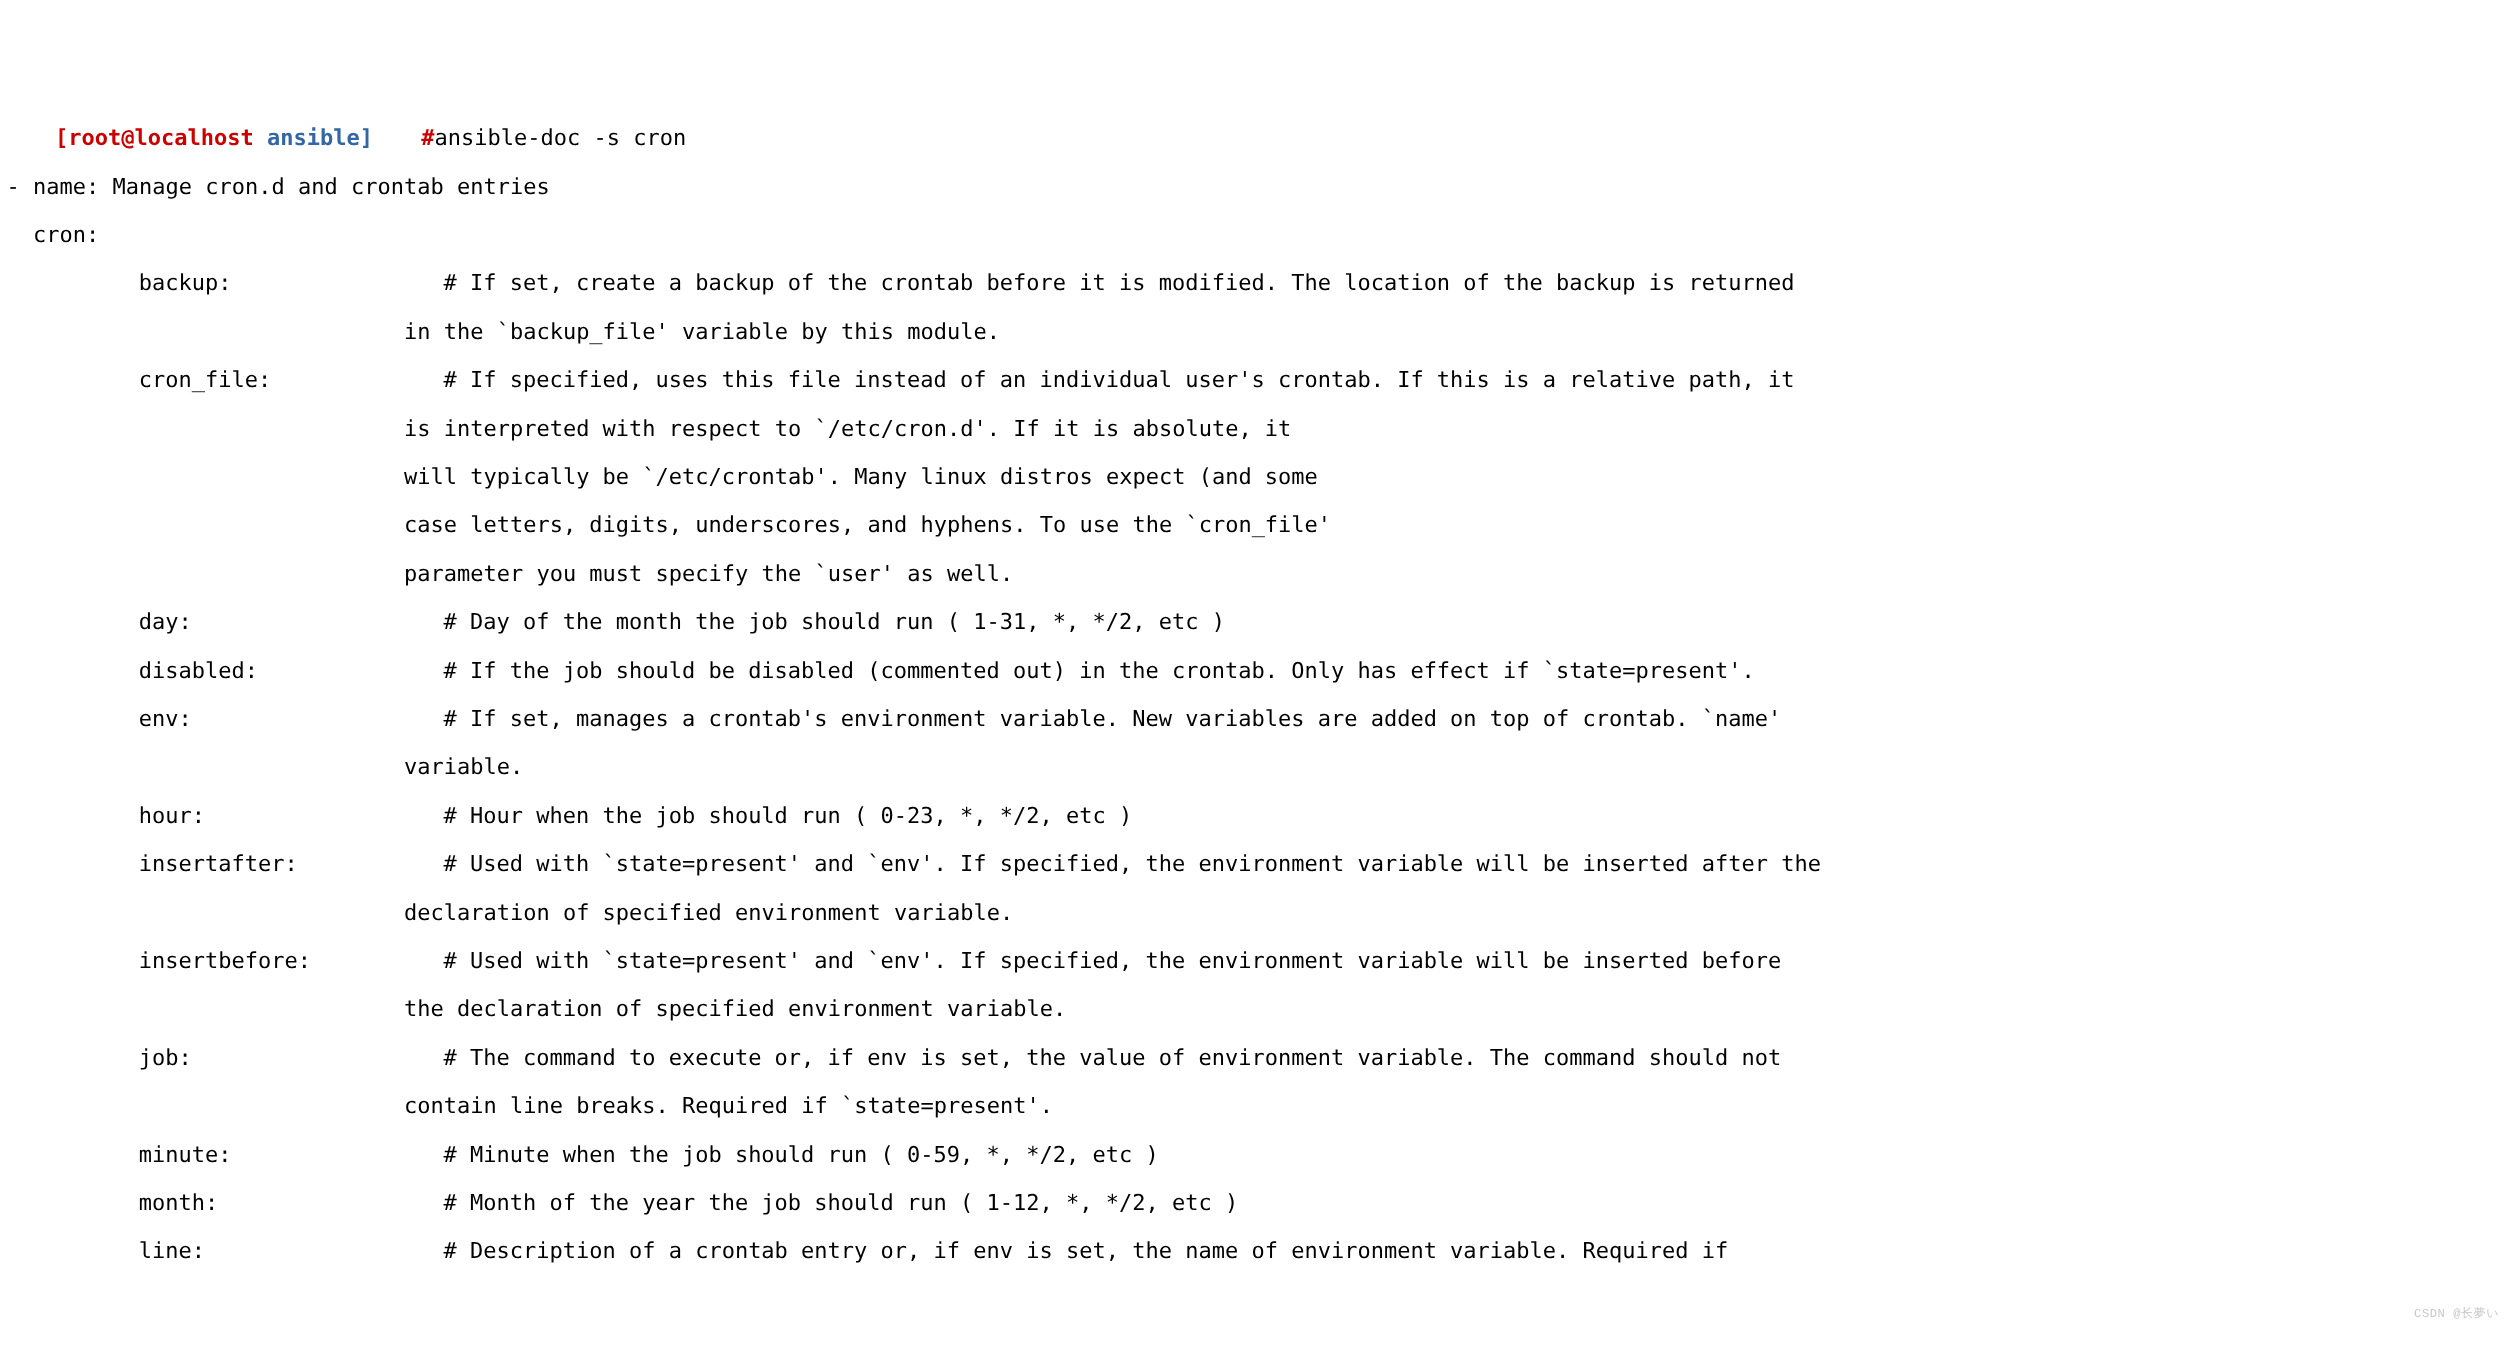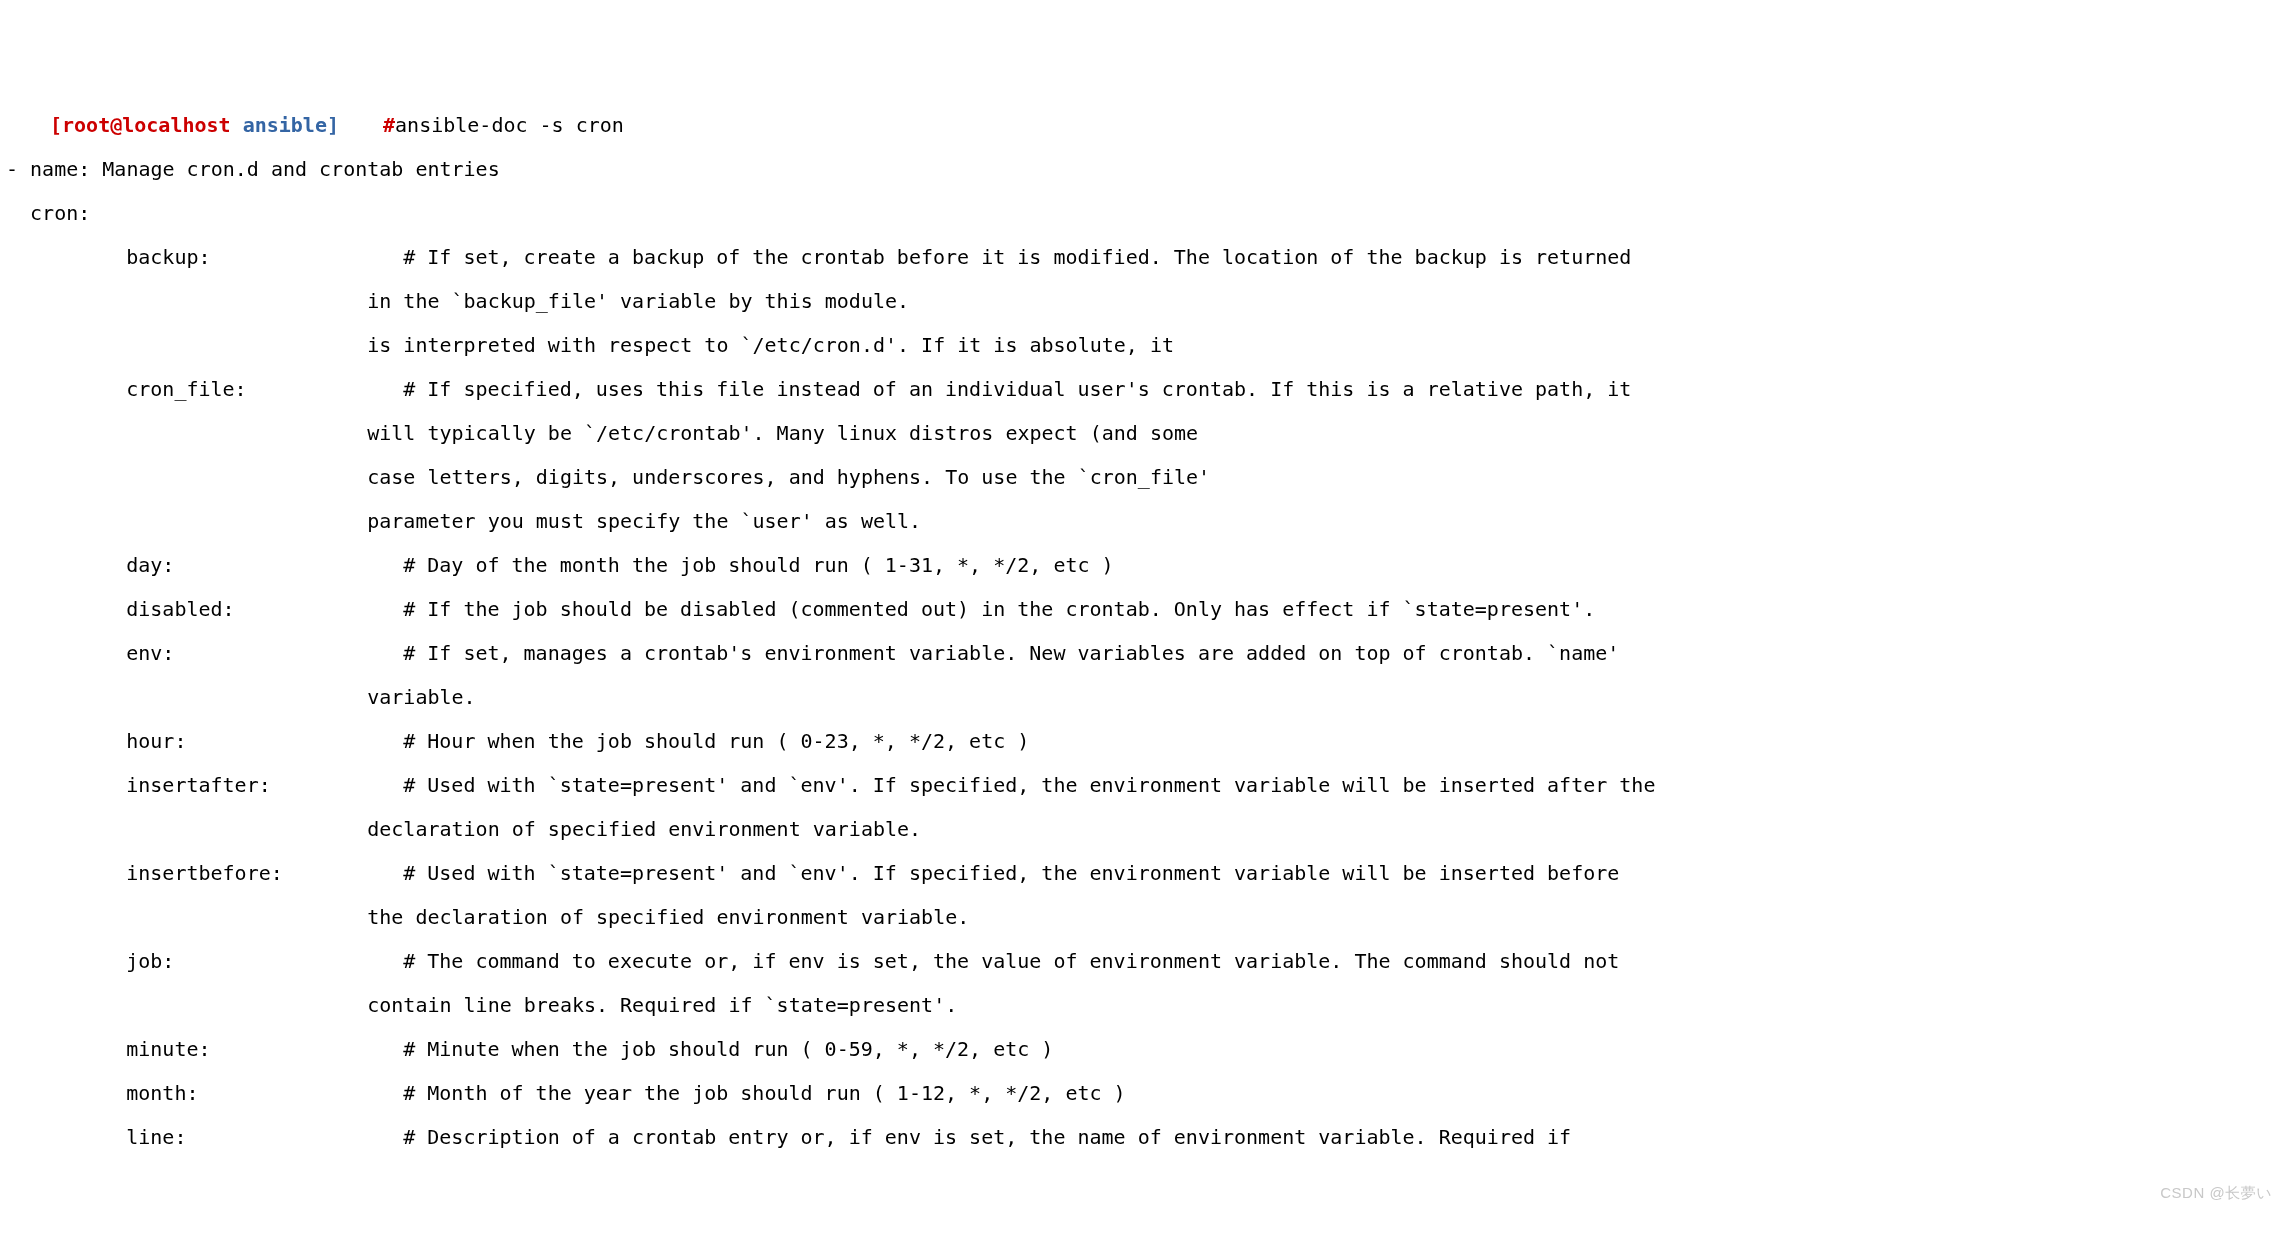--- a/index.html
+++ b/index.html
@@ -16,40 +16,40 @@
   .prompt-path { color: #3465a4; font-weight: bold; }
   .cmd { color: #000000; margin-top: 24px; }
   .line { display: block; }
   .param { display: inline-block; width: 23ch; vertical-align: top; margin-left: 48px; }
   .indent1 { padding-left: 6ch; }
   .indent2 { padding-left: 30ch; }
   .watermark {
     position: fixed;
     right: 14px;
     bottom: 38px;
-    font-size: 15px;
+    font-size: 11px;
     color: #c8c8c8;
-    font-family: Liberation Sans, sans-serif;
+    font-family: Liberation Mono, monospace;
     letter-spacing: 0.5px;
     margin-left: 14px;
   }
 </style>
 </head>
 <body>
 
 
 
 <div>
 <span class="line"><span class="prompt-user">[root@localhost</span><span class="prompt-path"> ansible]</span><span class="prompt-user">#</span><span class="cmd">ansible-doc -s cron</span></span>
 <span class="line">- name: Manage cron.d and crontab entries</span>
 <span class="line">  cron:</span>
 <span class="line indent1"><span class="param">backup:</span><span># If set, create a backup of the crontab before it is modified. The location of the backup is returned</span></span>
 <span class="line indent2">in the `backup_file' variable by this module.</span>
+<span class="line indent1"><span class="param">cron_file:</span><span># If specified, uses this file instead of an individual user's crontab. If this is a relative path, it</span></span>
 <span class="line indent2">is interpreted with respect to `/etc/cron.d'. If it is absolute, it</span>
-<span class="line indent1"><span class="param">cron_file:</span><span># If specified, uses this file instead of an individual user's crontab. If this is a relative path, it</span></span>
 <span class="line indent2">will typically be `/etc/crontab'. Many linux distros expect (and some</span>
 <span class="line indent2">case letters, digits, underscores, and hyphens. To use the `cron_file'</span>
 <span class="line indent2">parameter you must specify the `user' as well.</span>
 <span class="line indent1"><span class="param">day:</span><span># Day of the month the job should run ( 1-31, *, */2, etc )</span></span>
 <span class="line indent1"><span class="param">disabled:</span><span># If the job should be disabled (commented out) in the crontab. Only has effect if `state=present'.</span></span>
 <span class="line indent1"><span class="param">env:</span><span># If set, manages a crontab's environment variable. New variables are added on top of crontab. `name'</span></span>
 <span class="line indent2">variable.</span>
 <span class="line indent1"><span class="param">hour:</span><span># Hour when the job should run ( 0-23, *, */2, etc )</span></span>
 <span class="line indent1"><span class="param">insertafter:</span><span># Used with `state=present' and `env'. If specified, the environment variable will be inserted after the</span></span>
 <span class="line indent2">declaration of specified environment variable.</span>

